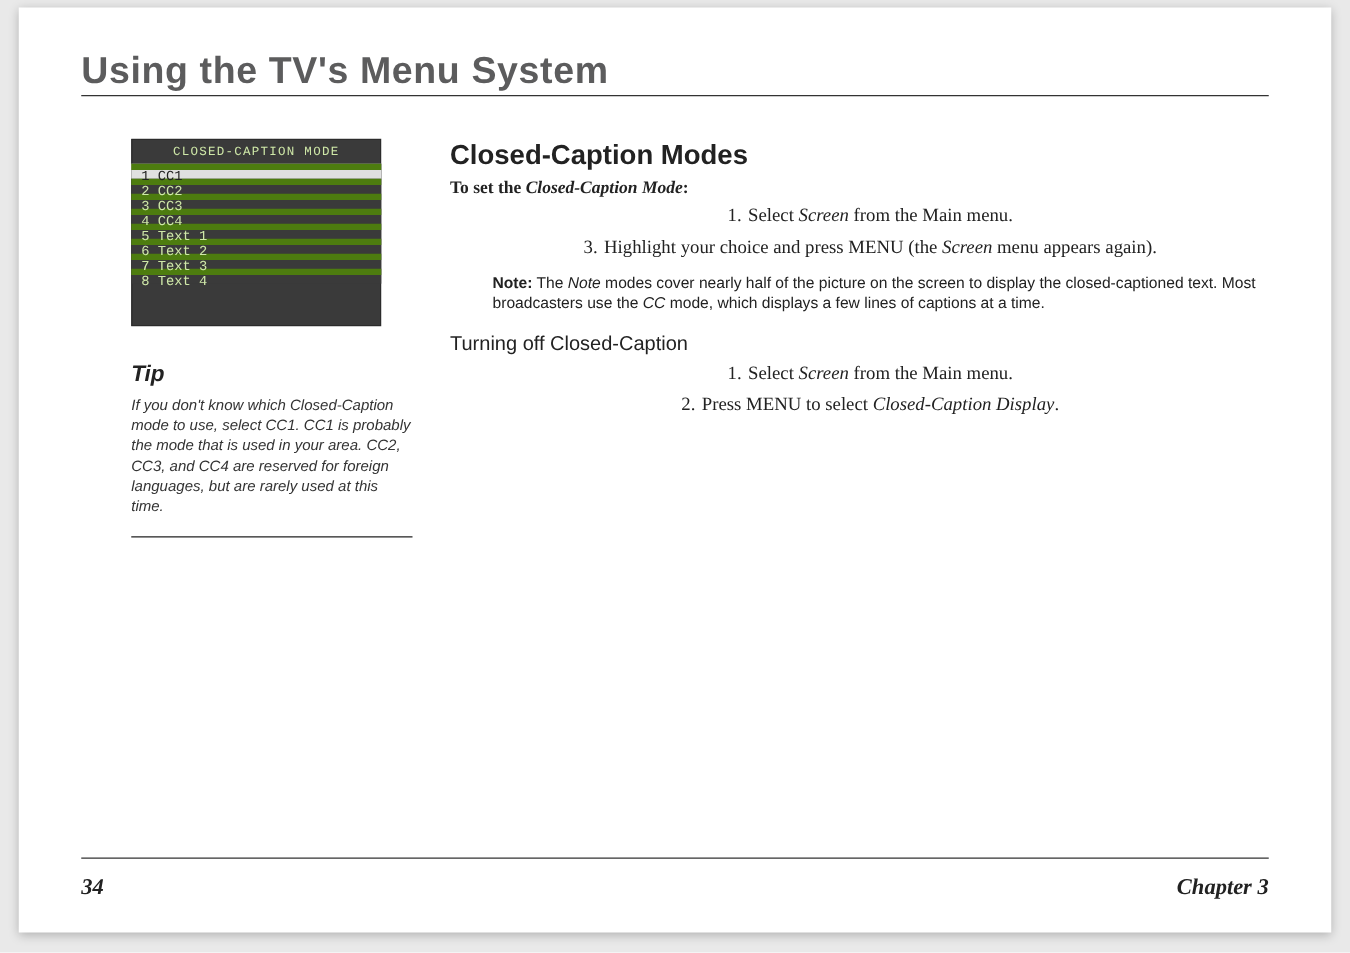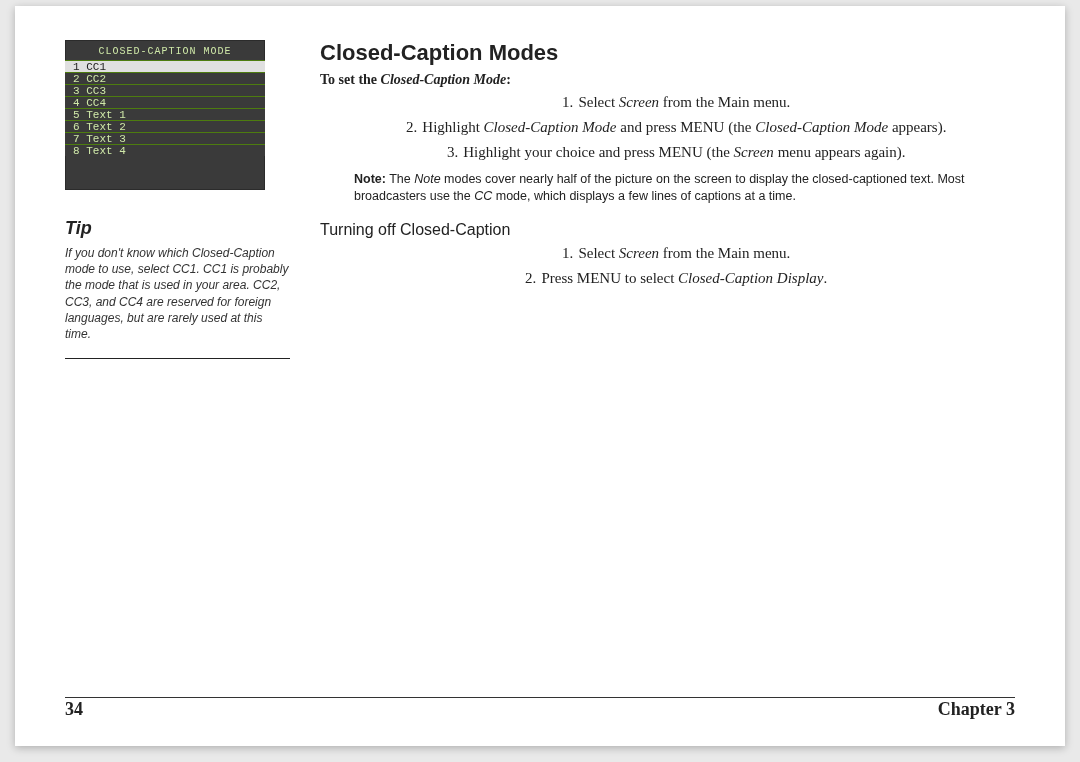--- a/index.html
+++ b/index.html
@@ -27,20 +27,21 @@
     font-size: 30px;
     letter-spacing: 0.5px;
     color: #5c5c5d;
     border-bottom: 1px solid #333;
     padding-bottom: 2px;
     margin-bottom: 34px;
   }
   .columns {
     display: flex;
     gap: 30px;
+    margin-left: 40px;
   }
   .sidebar { width: 225px; flex-shrink: 0; }
   .maincol { flex: 1; }
 
   
   .tvshot {
     width: 200px;
     height: 150px;
     background: #3a3a3a;
     color: #cfcfcf;
@@ -56,21 +57,21 @@
     letter-spacing: 1px;
     font-size: 10px;
     color: #cfe8a8;
     margin-bottom: 3px;
   }
   .tvlist { background: #3a3a3a; }
   .tvlist div {
     padding: 0px 8px;
     height: 12px;
     line-height: 12px;
-    border-top: 1px solid #4d7c0f;
+    border-top: 5px solid #4d7c0f;
     color: #cfe8a8;
   }
   .tvlist div.sel {
     background: #e0e0e0;
     color: #222;
   }
 
   .tip-head {
     font-family: Arial, Helvetica, sans-serif;
     font-weight: bold;
@@ -128,34 +129,36 @@
     padding: 2px 0 2px 34px;
     margin: 6px 0 4px 0;
   }
   .note b { font-weight: bold; }
   .footer {
     position: absolute;
     left: 50px;
     right: 50px;
     bottom: 26px;
     border-top: 1px solid #333;
-    padding-top: 1px;
+    padding-top: 12px;
     display: flex;
     justify-content: space-between;
     font-family: Georgia, serif;
     font-weight: bold;
+    font-style: italic;
     font-size: 18px;
   }
   em.i { font-style: italic; }
 </style>
 </head>
 <body>
 
 <div class="page">
 
+  <div class="chapter-title">Using the TV's Menu System</div>
 
   <div class="columns">
 
     <div class="sidebar">
       <div class="tvshot">
         <div class="tvshot-title">CLOSED-CAPTION MODE</div>
         <div class="tvlist">
           <div class="sel">1 CC1</div>
           <div>2 CC2</div>
           <div>3 CC3</div>
@@ -176,24 +179,20 @@
 
       <div class="instr-head">
         <span>To set the </span><em class="i">Closed-Caption Mode</em><span>:</span>
       </div>
 
       <div class="ol-item">
         <span class="num">1.</span>
         <span>Select </span><em class="i">Screen</em><span> from the Main menu.</span>
       </div>
       <div class="ol-item">
-        <span class="num">2.</span>
-        <span>Highlight </span><em class="i">Closed-Caption Mode</em><span> and press MENU (the </span><em class="i">Closed-Caption Mode</em><span> appears).</span>
-      </div>
-      <div class="ol-item">
         <span class="num">3.</span>
         <span>Highlight your choice and press MENU (the </span><em class="i">Screen</em><span> menu appears again).</span>
       </div>
 
       <div class="note">
         <b>Note:</b><span> The </span><em class="i">Note</em><span> modes cover nearly half of the picture on the screen to display the closed-captioned text. Most broadcasters use the </span><em class="i">CC</em><span> mode, which displays a few lines of captions at a time.</span>
       </div>
 
       <div class="h3">Turning off Closed-Caption</div>
 

